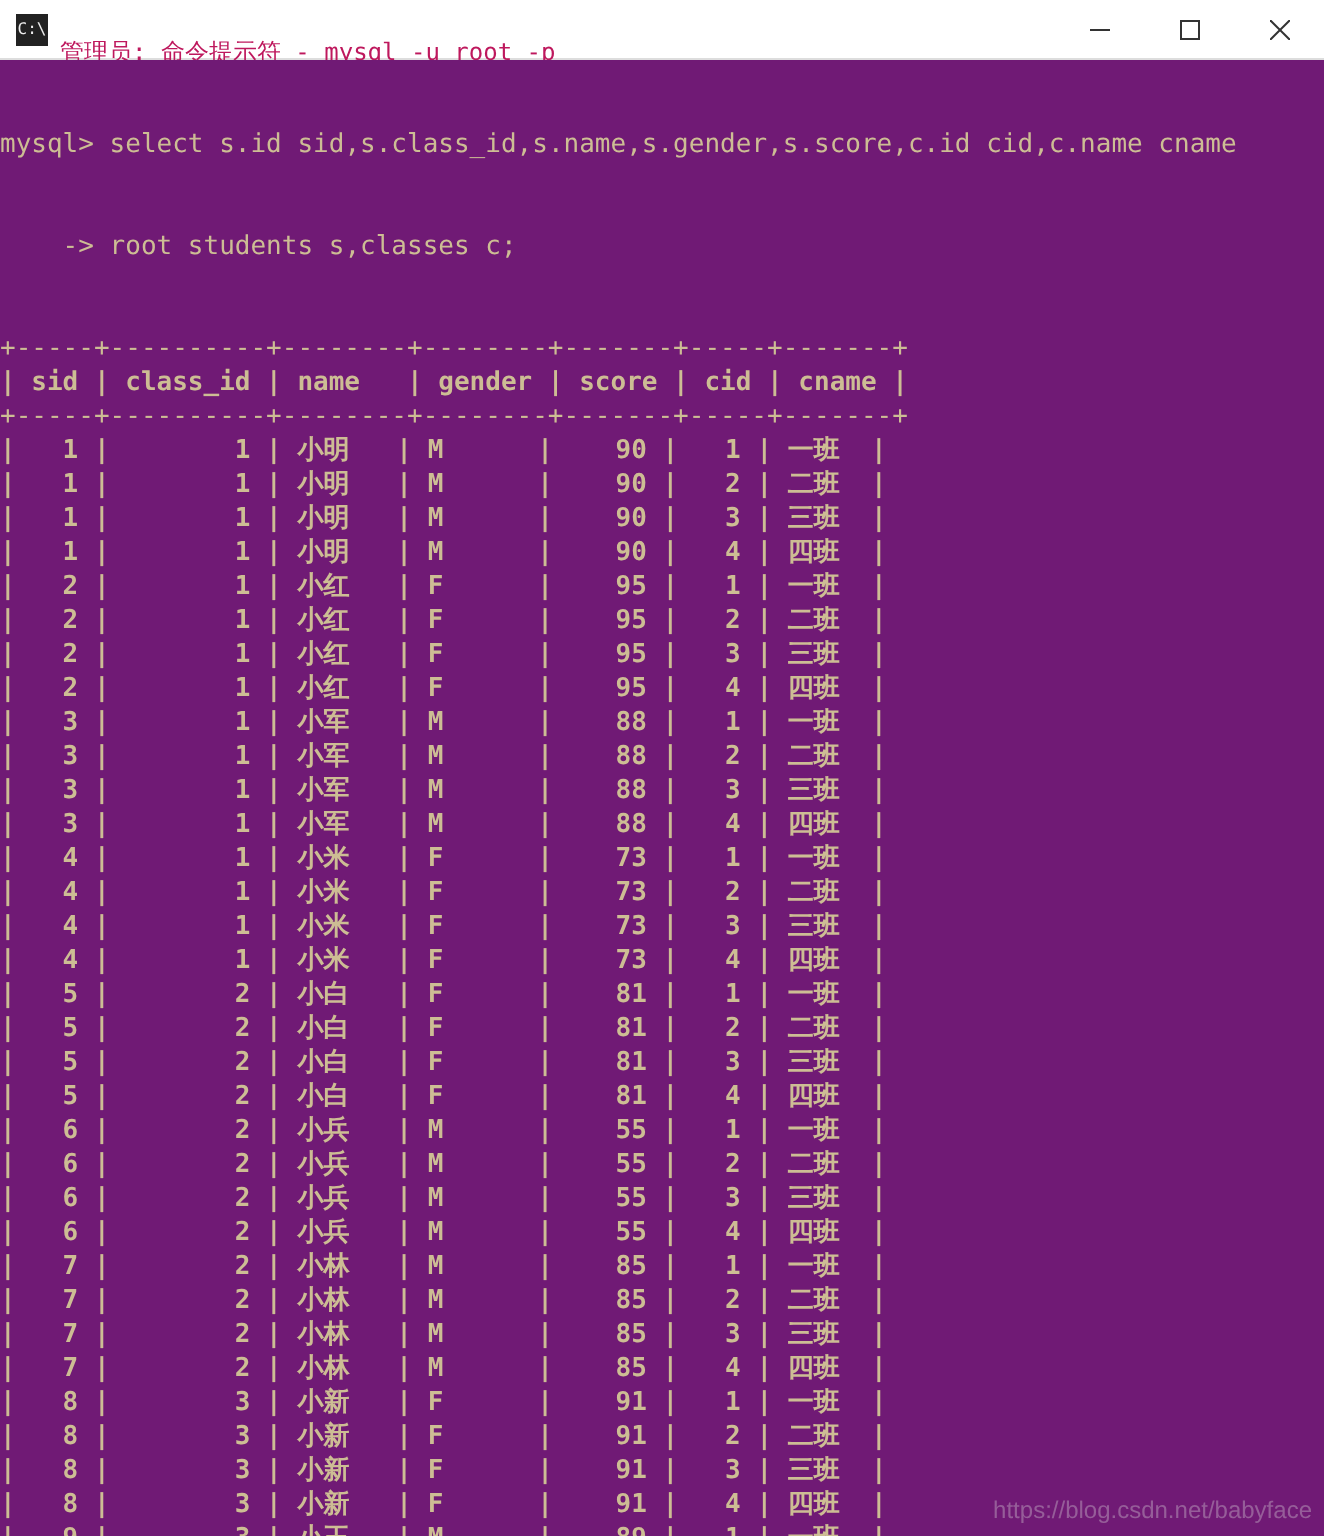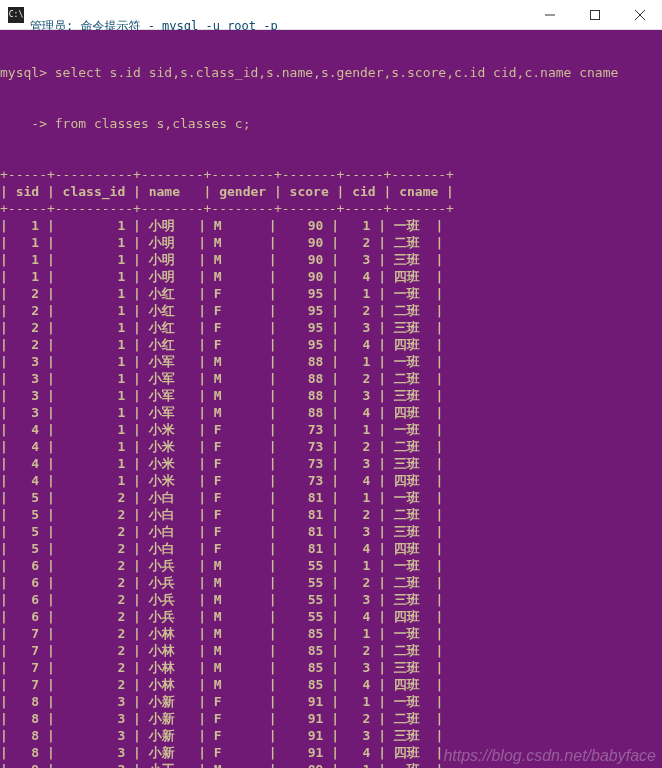--- a/index.html
+++ b/index.html
@@ -23,21 +23,21 @@
     .title-icon {
       width: 16px; height: 16px;
       margin: 0 6px 0 8px;
       background: #222;
       display: inline-flex;
       align-items: center;
       justify-content: center;
       color: #eee;
       font-size: 8px;
     }
-    .title-text { flex: 1; color: #0c4a6e; font-size: 12px; font-family: "SimSun", monospace; margin-top: 24px; }
+    .title-text { flex: 1; color: #be185d; font-size: 12px; font-family: "SimSun", monospace; margin-top: 24px; }
     .win-btn {
       width: 45px; height: 30px;
       display: flex; align-items: center; justify-content: center;
       color: #333;
     }
     .win-btn svg { width: 10px; height: 10px; stroke: #333; stroke-width: 1; fill: none; }
     
     .terminal {
       background: #701a75;
       color: #cdbd94;
@@ -50,24 +50,23 @@
     }
     .term-content { padding: 0; white-space: pre; }
     .cmd-line { white-space: pre; }
     .sep-line { color: #cdbd94; white-space: pre; }
     .header-row, .data-row { white-space: pre; font-weight: bold; }
     .watermark {
       position: absolute;
       bottom: 4px;
       right: 6px;
       color: rgba(220,220,220,0.35);
-      font-size: 16px;
+      font-size: 12px;
       white-space: pre;
       font-family: Arial, sans-serif;
-      font-style: italic;
     }
   </style>
 </head>
 <body>
 
 <div class="titlebar">
   <div class="title-icon">C:\</div>
   <div class="title-text">管理员: 命令提示符 - mysql  -u root -p</div>
   <div class="win-btn">
     <svg viewBox="0 0 10 10">
@@ -83,17 +82,17 @@
     <svg viewBox="0 0 10 10">
         <line x1="0" y1="0" x2="10" y2="10"></line>
         <line x1="10" y1="0" x2="0" y2="10"></line>
       </svg>
   </div>
 </div>
 
 <div class="terminal">
   <div class="term-content">
     <div class="cmd-line"><span>mysql&gt;</span><span> select s.id sid,s.class_id,s.name,s.gender,s.score,c.id cid,c.name cname</span></div>
-    <div class="cmd-line"><span>    -&gt;</span><span> from classes s,classes c;</span></div>
+    <div class="cmd-line"><span>    -&gt;</span><span> root students s,classes c;</span></div>
     <div id="table-out"><div class="sep-line">+-----+----------+--------+--------+-------+-----+-------+</div><div class="header-row">| sid | class_id | name   | gender | score | cid | cname |</div><div class="sep-line">+-----+----------+--------+--------+-------+-----+-------+</div><div class="data-row">|   1 |        1 | 小明   | M      |    90 |   1 | 一班  |</div><div class="data-row">|   1 |        1 | 小明   | M      |    90 |   2 | 二班  |</div><div class="data-row">|   1 |        1 | 小明   | M      |    90 |   3 | 三班  |</div><div class="data-row">|   1 |        1 | 小明   | M      |    90 |   4 | 四班  |</div><div class="data-row">|   2 |        1 | 小红   | F      |    95 |   1 | 一班  |</div><div class="data-row">|   2 |        1 | 小红   | F      |    95 |   2 | 二班  |</div><div class="data-row">|   2 |        1 | 小红   | F      |    95 |   3 | 三班  |</div><div class="data-row">|   2 |        1 | 小红   | F      |    95 |   4 | 四班  |</div><div class="data-row">|   3 |        1 | 小军   | M      |    88 |   1 | 一班  |</div><div class="data-row">|   3 |        1 | 小军   | M      |    88 |   2 | 二班  |</div><div class="data-row">|   3 |        1 | 小军   | M      |    88 |   3 | 三班  |</div><div class="data-row">|   3 |        1 | 小军   | M      |    88 |   4 | 四班  |</div><div class="data-row">|   4 |        1 | 小米   | F      |    73 |   1 | 一班  |</div><div class="data-row">|   4 |        1 | 小米   | F      |    73 |   2 | 二班  |</div><div class="data-row">|   4 |        1 | 小米   | F      |    73 |   3 | 三班  |</div><div class="data-row">|   4 |        1 | 小米   | F      |    73 |   4 | 四班  |</div><div class="data-row">|   5 |        2 | 小白   | F      |    81 |   1 | 一班  |</div><div class="data-row">|   5 |        2 | 小白   | F      |    81 |   2 | 二班  |</div><div class="data-row">|   5 |        2 | 小白   | F      |    81 |   3 | 三班  |</div><div class="data-row">|   5 |        2 | 小白   | F      |    81 |   4 | 四班  |</div><div class="data-row">|   6 |        2 | 小兵   | M      |    55 |   1 | 一班  |</div><div class="data-row">|   6 |        2 | 小兵   | M      |    55 |   2 | 二班  |</div><div class="data-row">|   6 |        2 | 小兵   | M      |    55 |   3 | 三班  |</div><div class="data-row">|   6 |        2 | 小兵   | M      |    55 |   4 | 四班  |</div><div class="data-row">|   7 |        2 | 小林   | M      |    85 |   1 | 一班  |</div><div class="data-row">|   7 |        2 | 小林   | M      |    85 |   2 | 二班  |</div><div class="data-row">|   7 |        2 | 小林   | M      |    85 |   3 | 三班  |</div><div class="data-row">|   7 |        2 | 小林   | M      |    85 |   4 | 四班  |</div><div class="data-row">|   8 |        3 | 小新   | F      |    91 |   1 | 一班  |</div><div class="data-row">|   8 |        3 | 小新   | F      |    91 |   2 | 二班  |</div><div class="data-row">|   8 |        3 | 小新   | F      |    91 |   3 | 三班  |</div><div class="data-row">|   8 |        3 | 小新   | F      |    91 |   4 | 四班  |</div><div class="data-row">|   9 |        3 | 小王   | M      |    89 |   1 | 一班  |</div></div>
   </div>
   <div class="watermark">https://blog.csdn.net/babyface</div>
 </div>
 
 </body></html>

